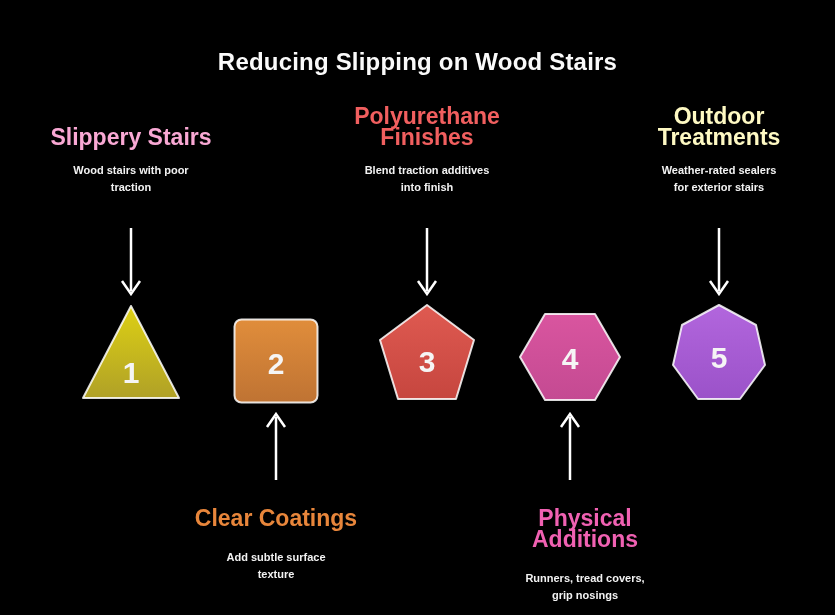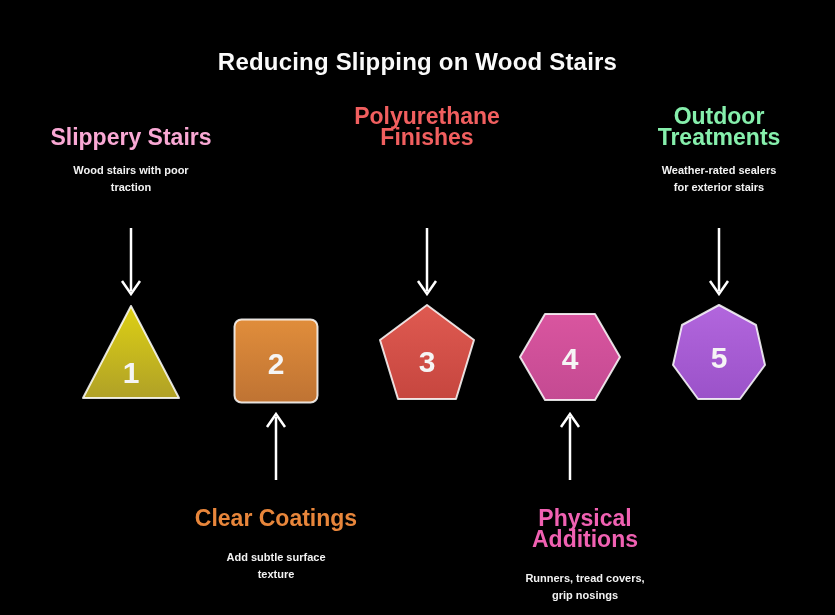--- a/index.html
+++ b/index.html
@@ -95,20 +95,22 @@
     <div class="heading" style="color: rgb(232, 134, 59);">Clear Coatings</div>
     <div class="desc">Add subtle surface
 texture</div>
   </div>
 
   <div class="col top" style="left:332px;">
     <div class="head-box">
       <div class="heading" style="color: rgb(241, 95, 95);">Polyurethane
 Finishes</div>
     </div>
+    <div class="desc">Blend traction additives
+into finish</div>
   </div>
   <div class="arrow" style="left:415px;top:228px;">
     <svg width="24" height="68" viewBox="0 0 24 68">
       <line x1="12" y1="0" x2="12" y2="63" stroke="#ffffff" stroke-width="2.5"></line>
       <polyline points="3,53 12,66 21,53" fill="none" stroke="#ffffff" stroke-width="2.5"></polyline>
     </svg>
   </div>
   <div class="shape" style="left:377px;top:303px;">
     <svg width="100" height="100" viewBox="0 0 100 100">
       <defs>
@@ -142,21 +144,21 @@
   </div>
   <div class="col bottom" style="left:490px;">
     <div class="heading" style="color: rgb(240, 97, 178);">Physical
 Additions</div>
     <div class="desc">Runners, tread covers,
 grip nosings</div>
   </div>
 
   <div class="col top" style="left:624px;">
     <div class="head-box">
-      <div class="heading" style="color: #86efac;">Outdoor
+      <div class="heading" style="color: #fef9c3;">Outdoor
 Treatments</div>
     </div>
     <div class="desc">Weather-rated sealers
 for exterior stairs</div>
   </div>
   <div class="arrow" style="left:707px;top:228px;">
     <svg width="24" height="68" viewBox="0 0 24 68">
       <line x1="12" y1="0" x2="12" y2="63" stroke="#ffffff" stroke-width="2.5"></line>
       <polyline points="3,53 12,66 21,53" fill="none" stroke="#ffffff" stroke-width="2.5"></polyline>
     </svg>

